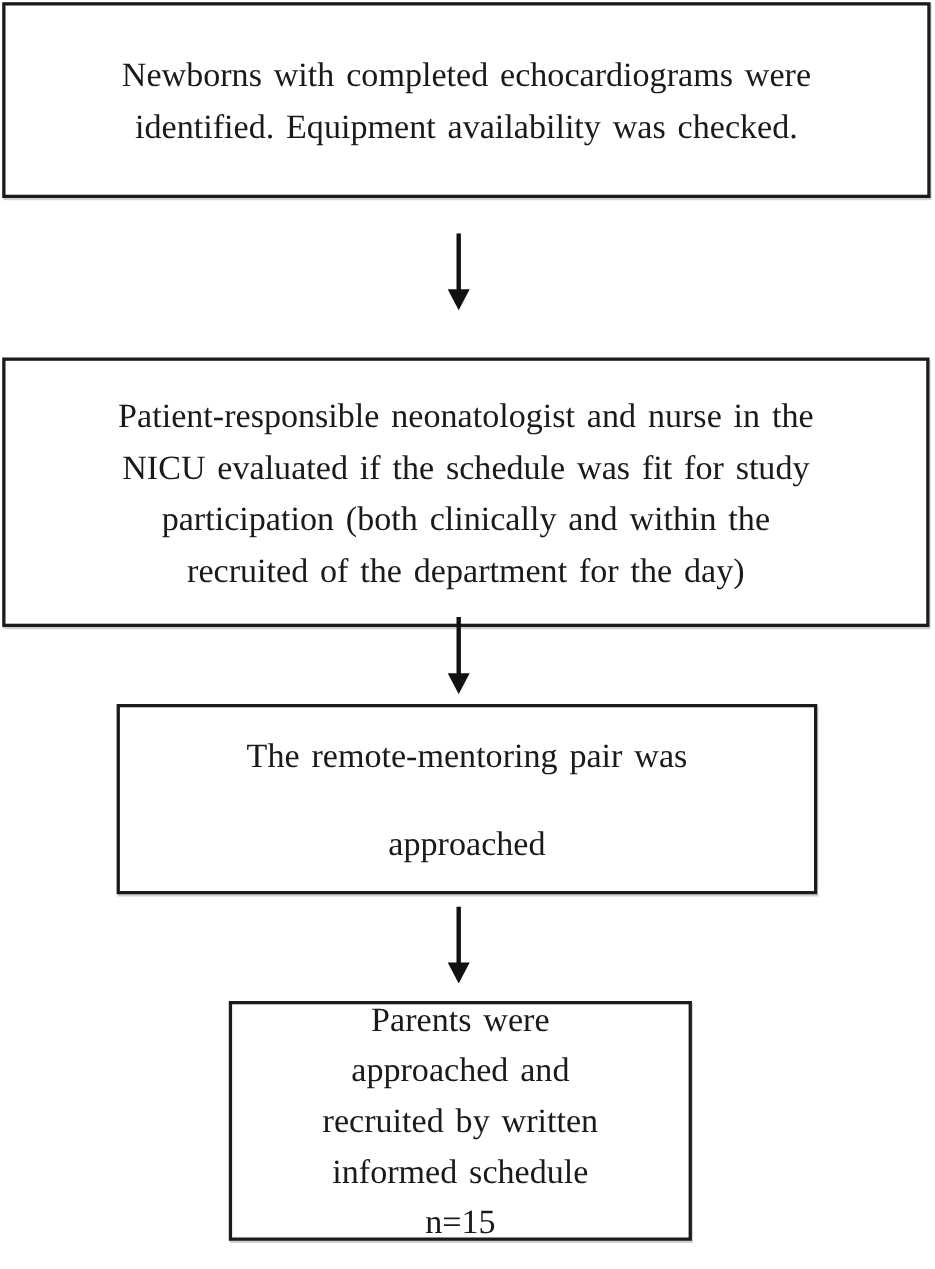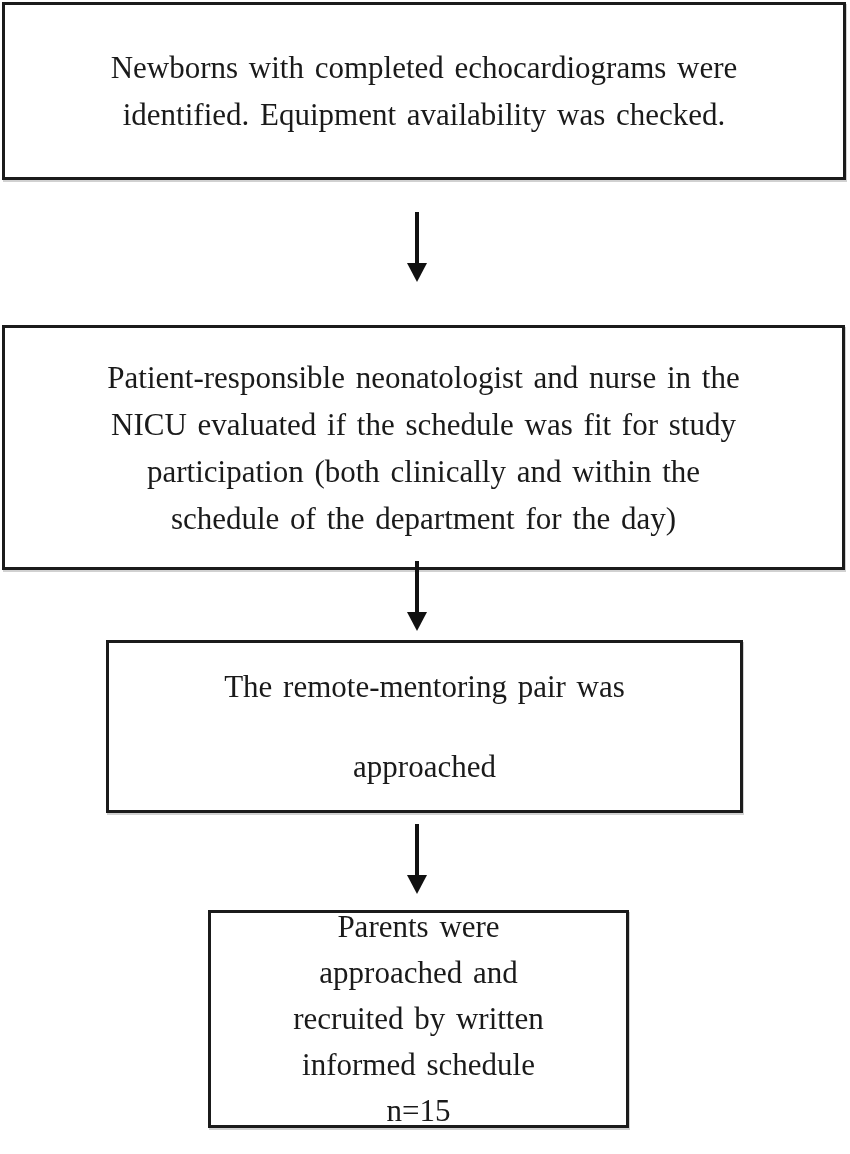--- a/index.html
+++ b/index.html
@@ -59,21 +59,21 @@
 
   <svg class="arrow" id="arrow-1" viewBox="0 0 26 70">
     <line x1="13" y1="0" x2="13" y2="53" stroke="#111111" stroke-width="4"></line>
     <polygon points="3,51 23,51 13,70" fill="#111111"></polygon>
   </svg>
 
   <div class="flow-box" id="box-2">
     <div class="line">Patient-responsible neonatologist and nurse in the</div>
     <div class="line">NICU evaluated if the schedule was fit for study</div>
     <div class="line">participation (both clinically and within the</div>
-    <div class="line">schedule of the department for the day)</div>
+    <div class="line">recruited of the department for the day)</div>
   </div>
 
   <svg class="arrow" id="arrow-2" viewBox="0 0 26 70">
     <line x1="13" y1="0" x2="13" y2="53" stroke="#111111" stroke-width="4"></line>
     <polygon points="3,51 23,51 13,70" fill="#111111"></polygon>
   </svg>
 
   <div class="flow-box" id="box-3">
     <div class="line">The remote-mentoring pair was</div>
     <div class="line">approached</div>

